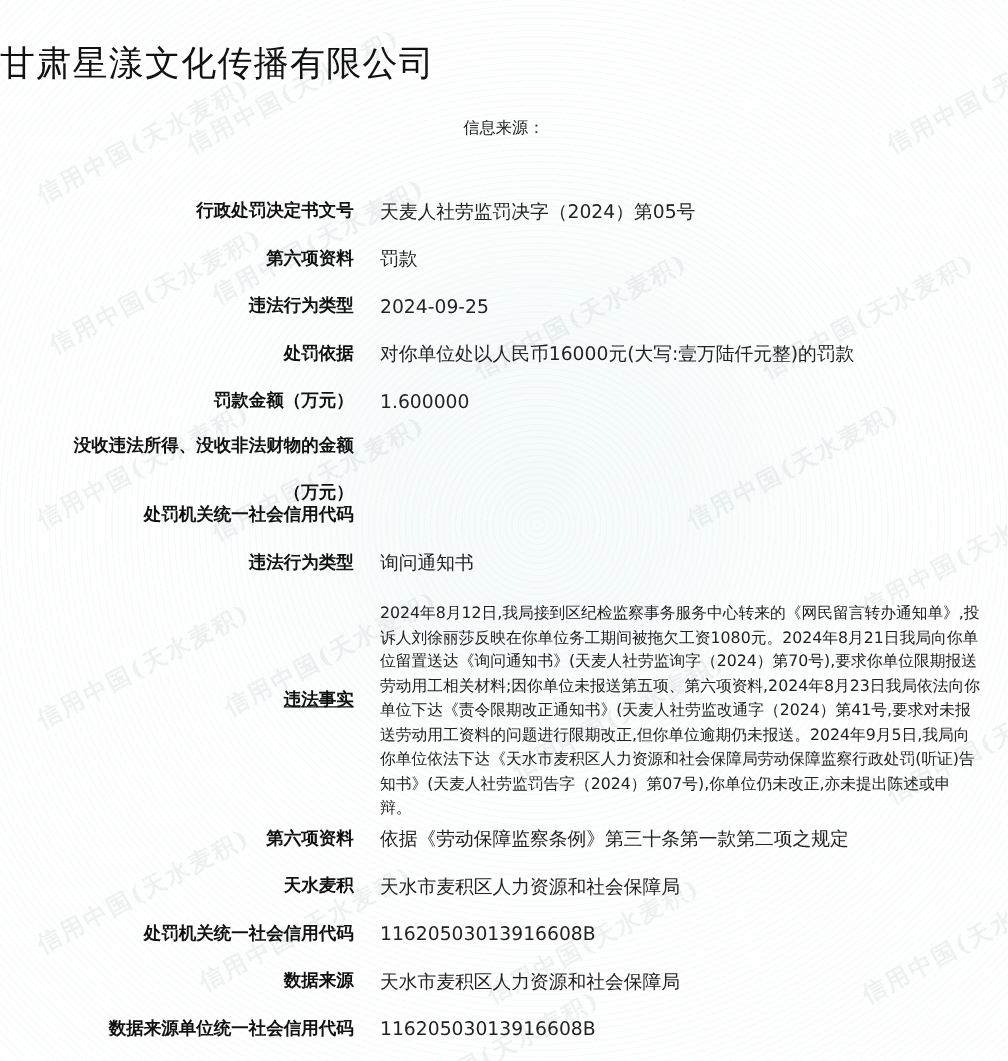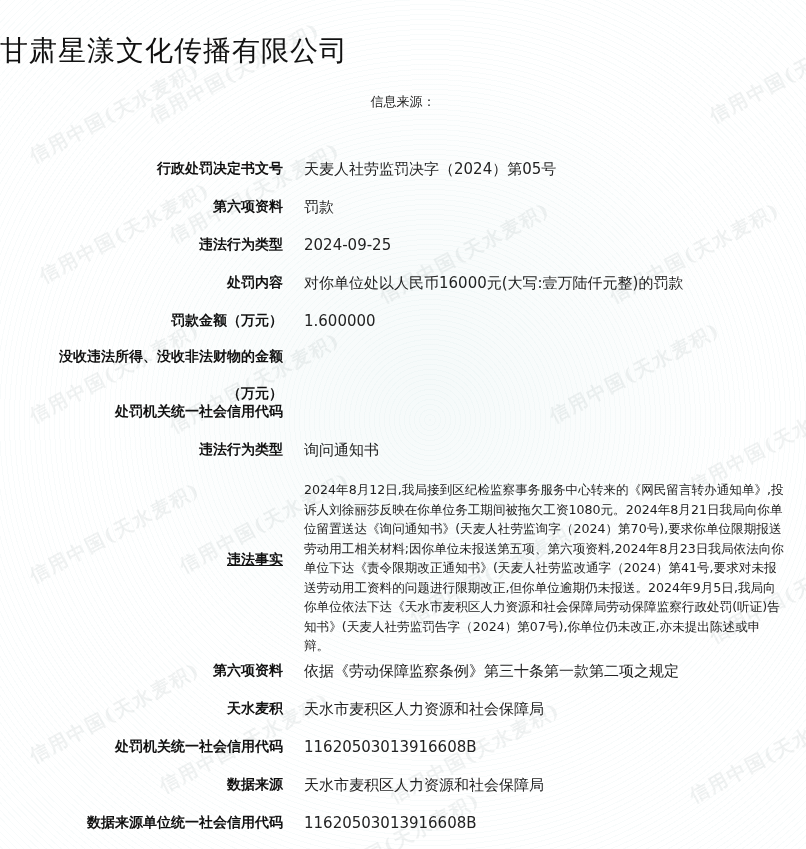--- a/index.html
+++ b/index.html
@@ -82,21 +82,21 @@
     <div class="label">第六项资料</div>
     <div class="value">罚款</div>
   </div>
 
   <div class="row" style="top:236px;">
     <div class="label">违法行为类型</div>
     <div class="value">2024-09-25</div>
   </div>
 
   <div class="row" style="top:274px;">
-    <div class="label">处罚内容</div>
+    <div class="label">处罚依据</div>
     <div class="value">对你单位处以人民币16000元(大写:壹万陆仟元整)的罚款</div>
   </div>
 
   <div class="row" style="top:312px;">
     <div class="label">罚款金额（万元）</div>
     <div class="value">1.600000</div>
   </div>
 
   <div class="row" style="top:348px;">
     <div class="label">没收违法所得、没收非法财物的金额</div>

